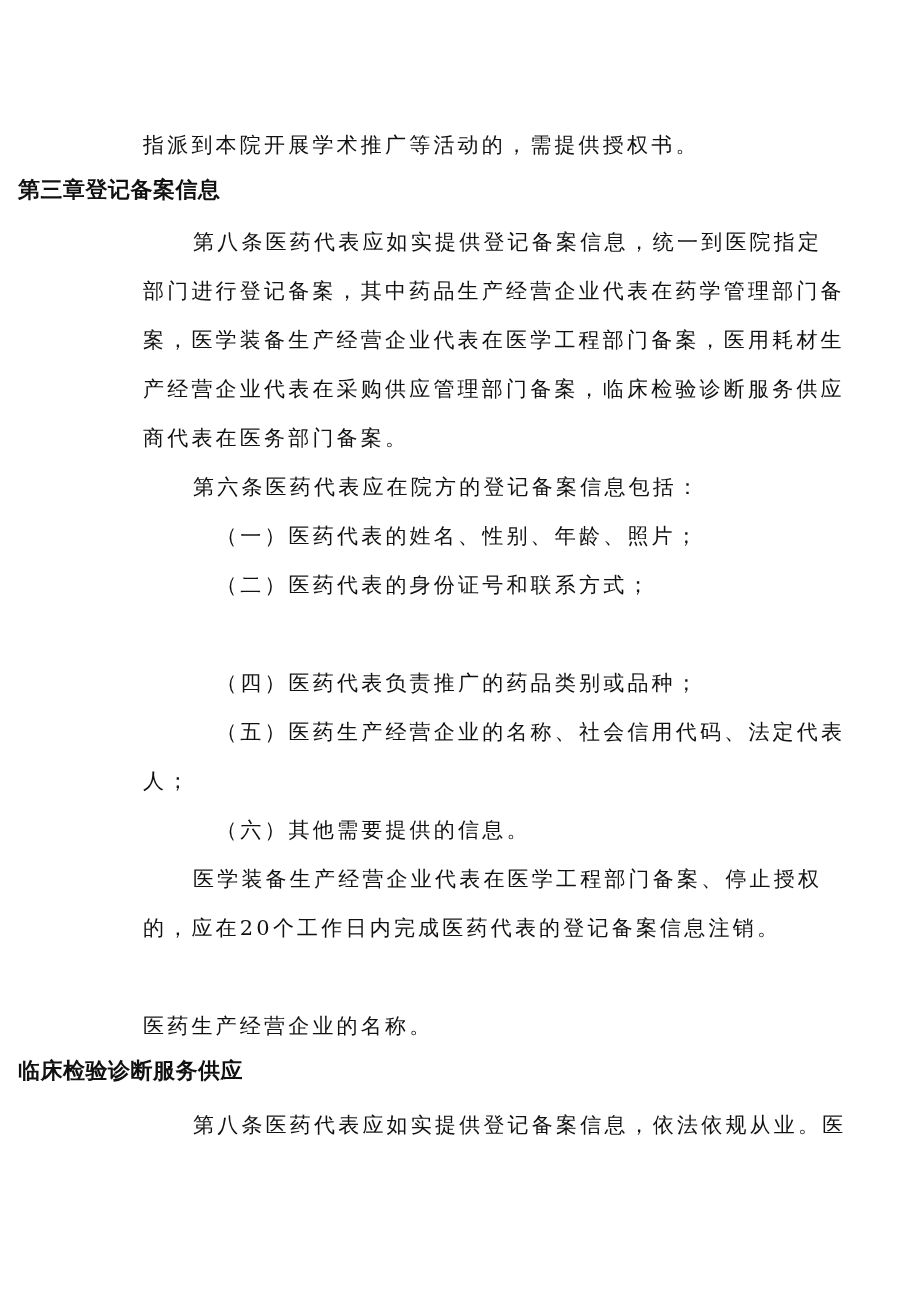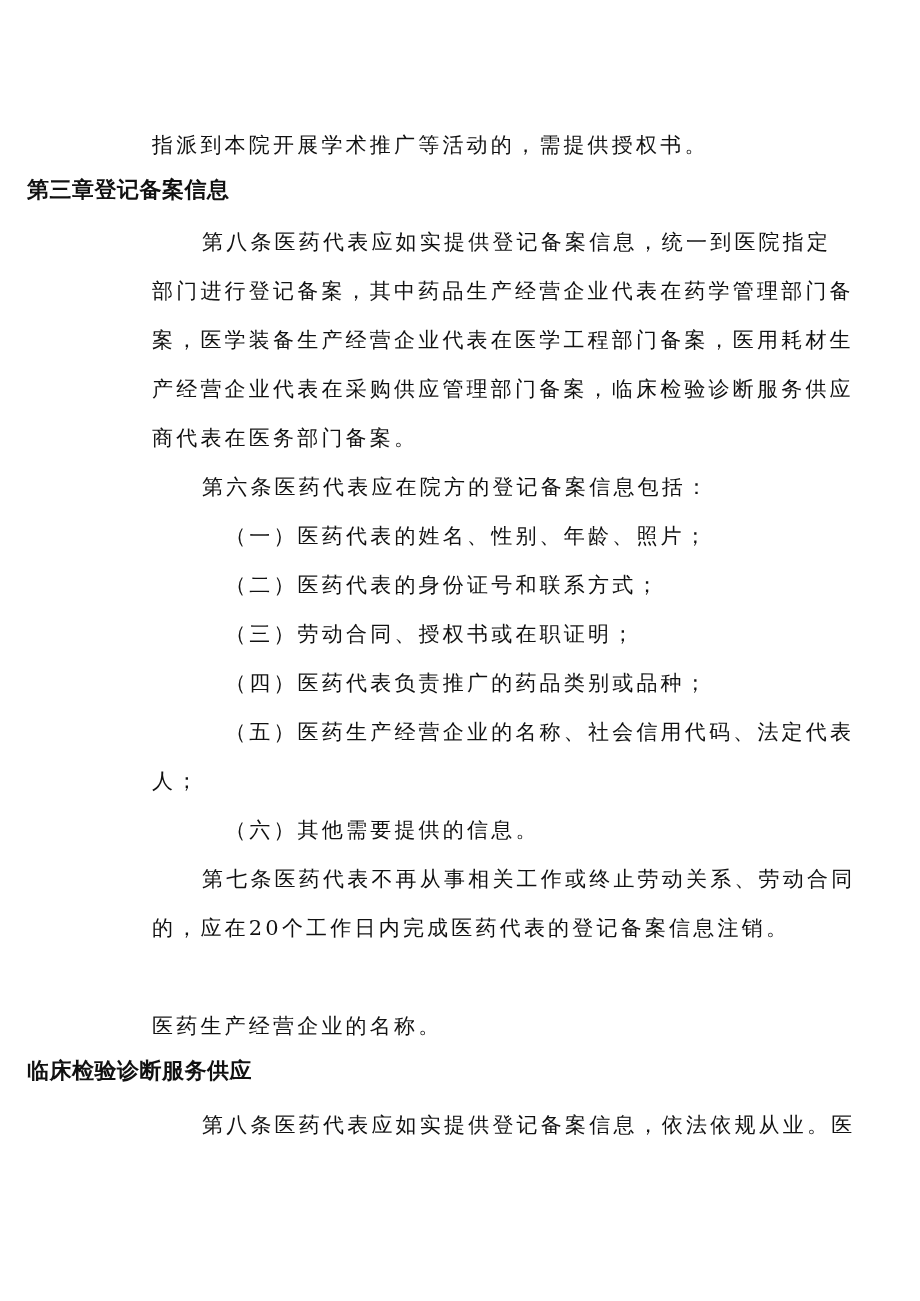--- a/index.html
+++ b/index.html
@@ -1,21 +1,21 @@
 <!DOCTYPE html>
 <html><head>
 <meta charset="utf-8">
 <style>
   html, body { margin: 0; padding: 0; background: #ffffff; }
   body {
     width: 920px; height: 1301px; position: relative; overflow: hidden;
     font-family: "DejaVu Serif", "Liberation Serif", serif;
     color: #111111;
   }
-  .page { position: absolute; left: 12px; top: 0; width: 740px; height: 1301px; background: #fff; }
+  .page { position: absolute; left: 3px; top: 0; width: 740px; height: 1301px; background: #fff; }
   .line {
     position: absolute; left: 140px; width: 640px;
     font-size: 21px; line-height: 28px; white-space: nowrap;
     letter-spacing: 3.2px;
   }
   .indent { left: 190px; }
   .item { left: 205px; margin-left: 8px; }
   .heading {
     position: absolute; left: 0; width: 920px; text-align: left;
     font-family: Liberation Serif, serif;
@@ -31,25 +31,24 @@
 
   <div class="line indent" style="top:228px">第八条医药代表应如实提供登记备案信息，统一到医院指定</div>
   <div class="line" style="top:277px">部门进行登记备案，其中药品生产经营企业代表在药学管理部门备</div>
   <div class="line" style="top:326px">案，医学装备生产经营企业代表在医学工程部门备案，医用耗材生</div>
   <div class="line" style="top:375px">产经营企业代表在采购供应管理部门备案，临床检验诊断服务供应</div>
   <div class="line" style="top:424px">商代表在医务部门备案。</div>
 
   <div class="line indent" style="top:473px">第六条医药代表应在院方的登记备案信息包括：</div>
   <div class="line item" style="top:522px">（一）医药代表的姓名、性别、年龄、照片；</div>
   <div class="line item" style="top:571px">（二）医药代表的身份证号和联系方式；</div>
-  <div class="line item" style="top:620px">（三）劳动合同、授权书或在职证明；</div>
   <div class="line item" style="top:669px">（四）医药代表负责推广的药品类别或品种；</div>
   <div class="line item" style="top:718px">（五）医药生产经营企业的名称、社会信用代码、法定代表</div>
   <div class="line" style="top:767px">人；</div>
   <div class="line item" style="top:816px">（六）其他需要提供的信息。</div>
 
-  <div class="line indent" style="top:865px">第七条医药代表不再从事相关工作或终止劳动关系、劳动合同</div>
+  <div class="line indent" style="top:865px">医学装备生产经营企业代表在医学工程部门备案、停止授权</div>
   <div class="line" style="top:914px">的，应在20个工作日内完成医药代表的登记备案信息注销。</div>
   <div class="line" style="top:1012px">医药生产经营企业的名称。</div>
 
   <div class="heading" style="top:1056px">临床检验诊断服务供应</div>
   <div class="line indent" style="top:1111px">第八条医药代表应如实提供登记备案信息，依法依规从业。医</div>
 </div>
 
 </body></html>

